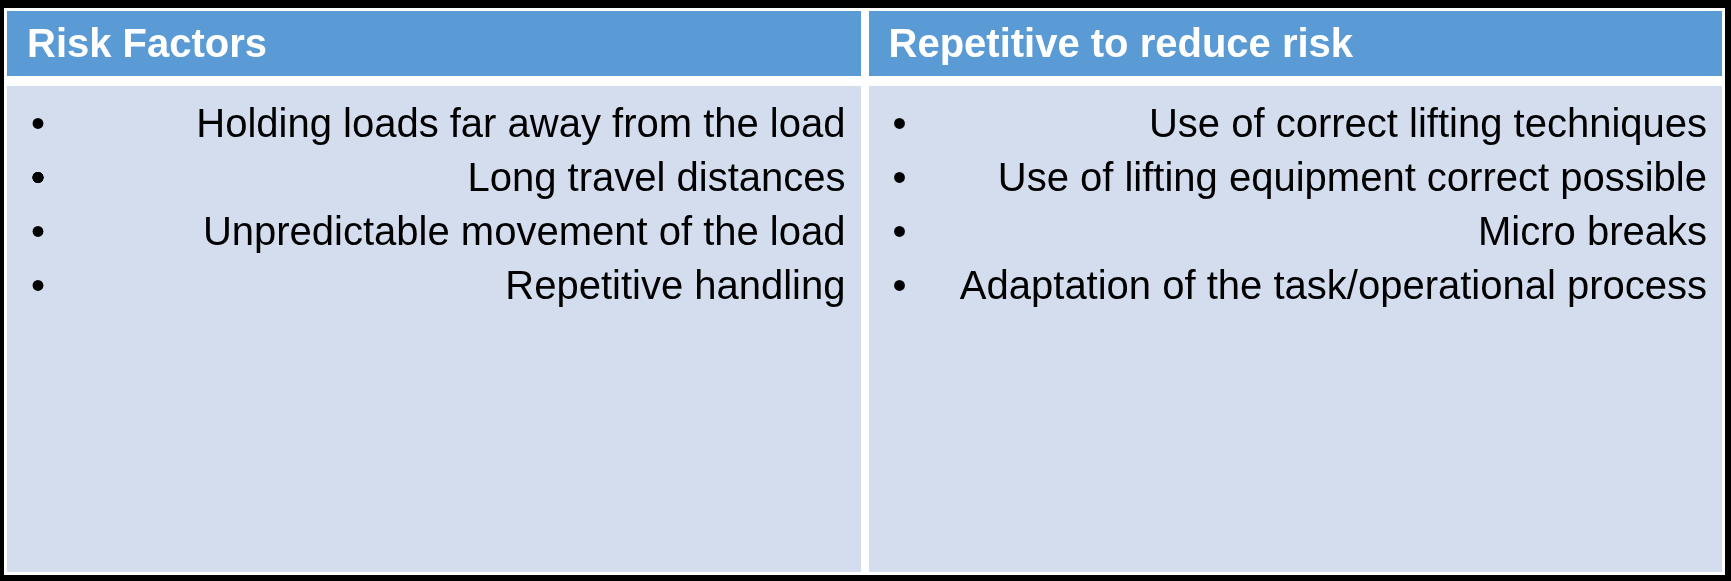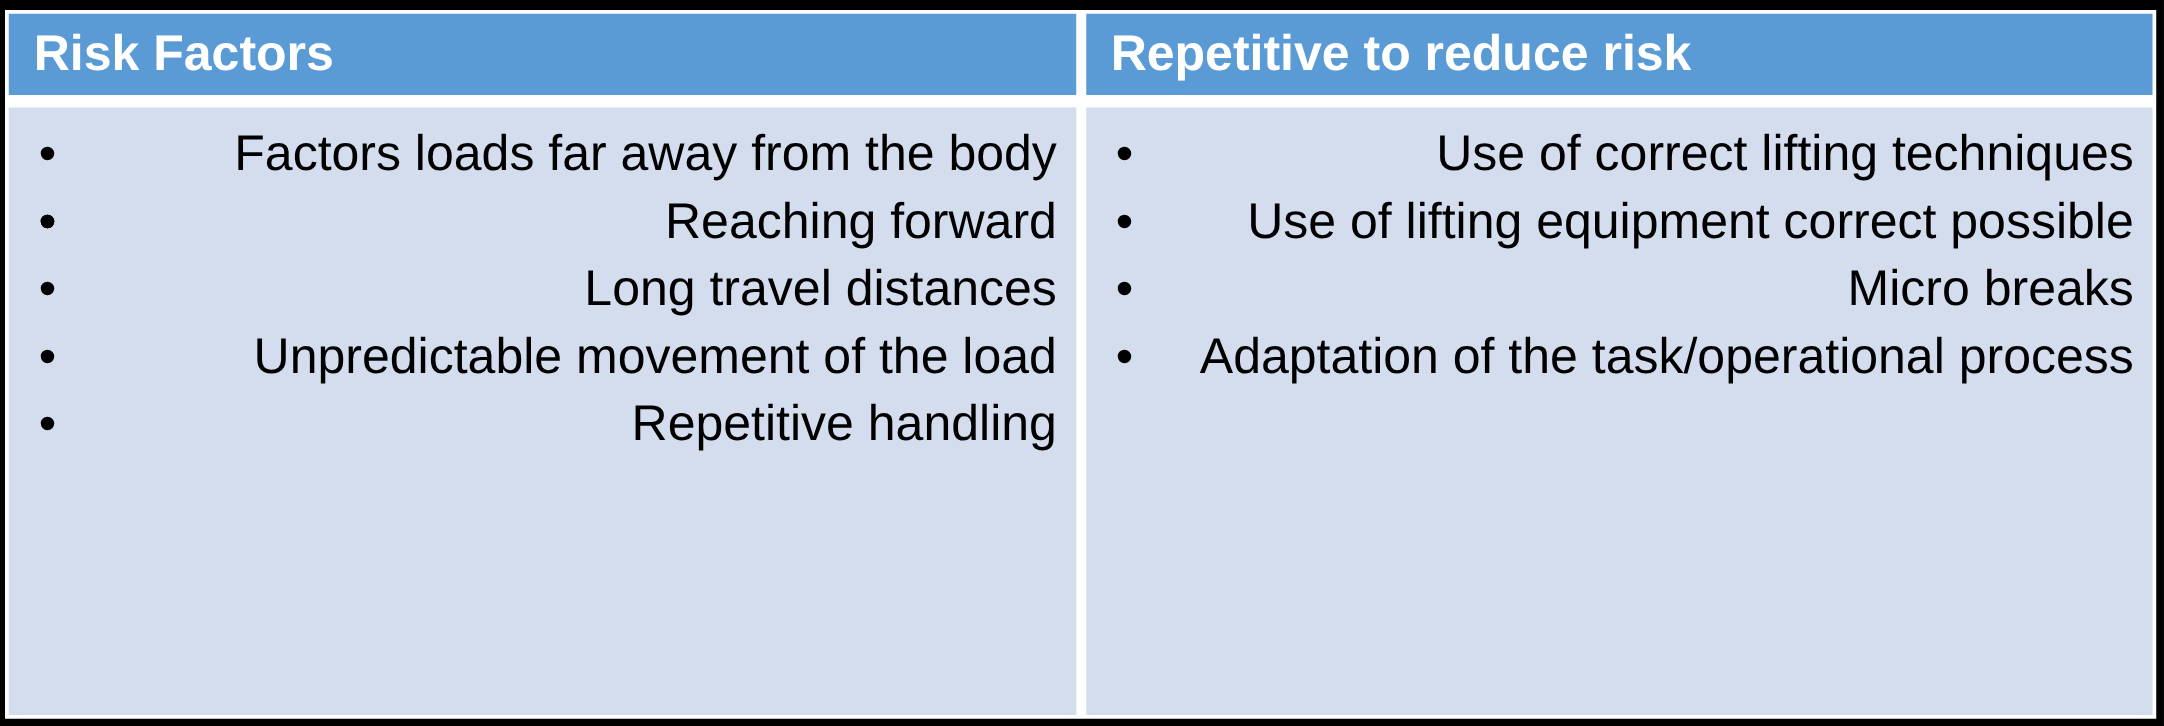--- a/index.html
+++ b/index.html
@@ -82,24 +82,24 @@
       <div class="cell header">
         <span>Risk Factors</span>
       </div>
 
       <div class="cell header">
         <span>Repetitive to reduce risk</span>
       </div>
 
       <div class="cell body">
         <ul class="bullet-list">
-            <li><span class="bullet">•</span><span>Factors loads far away from the body</span></li>
+            <li><span class="bullet">•</span><span>Holding loads far away from the load</span></li>
             <li><span class="bullet">•</span></li>
             <li><span class="bullet">•</span></li>
-            <li><span class="bullet">•</span><span>Reaching forward</span></li>
+            <li><span class="bullet">•</span></li>
             <li><span class="bullet">•</span><span>Long travel distances</span></li>
             <li><span class="bullet">•</span><span>Unpredictable movement of the load</span></li>
             <li><span class="bullet">•</span><span>Repetitive handling</span></li>
           </ul>
       </div>
 
       <div class="cell body">
         <ul class="bullet-list">
             <li><span class="bullet">•</span><span>Use of correct lifting techniques</span></li>
             <li><span class="bullet">•</span><span>Use of lifting equipment correct possible</span></li>

